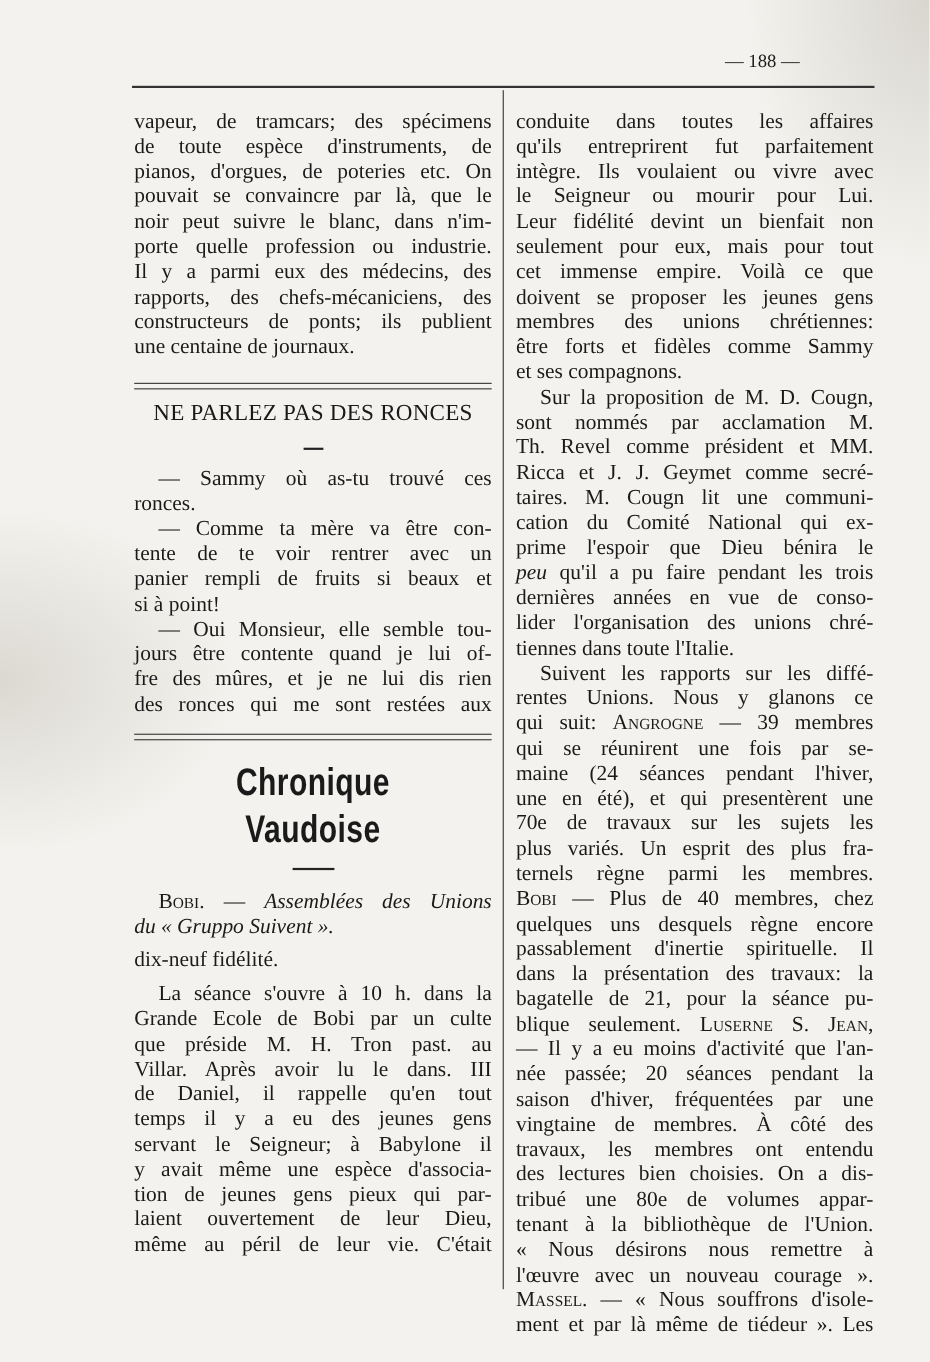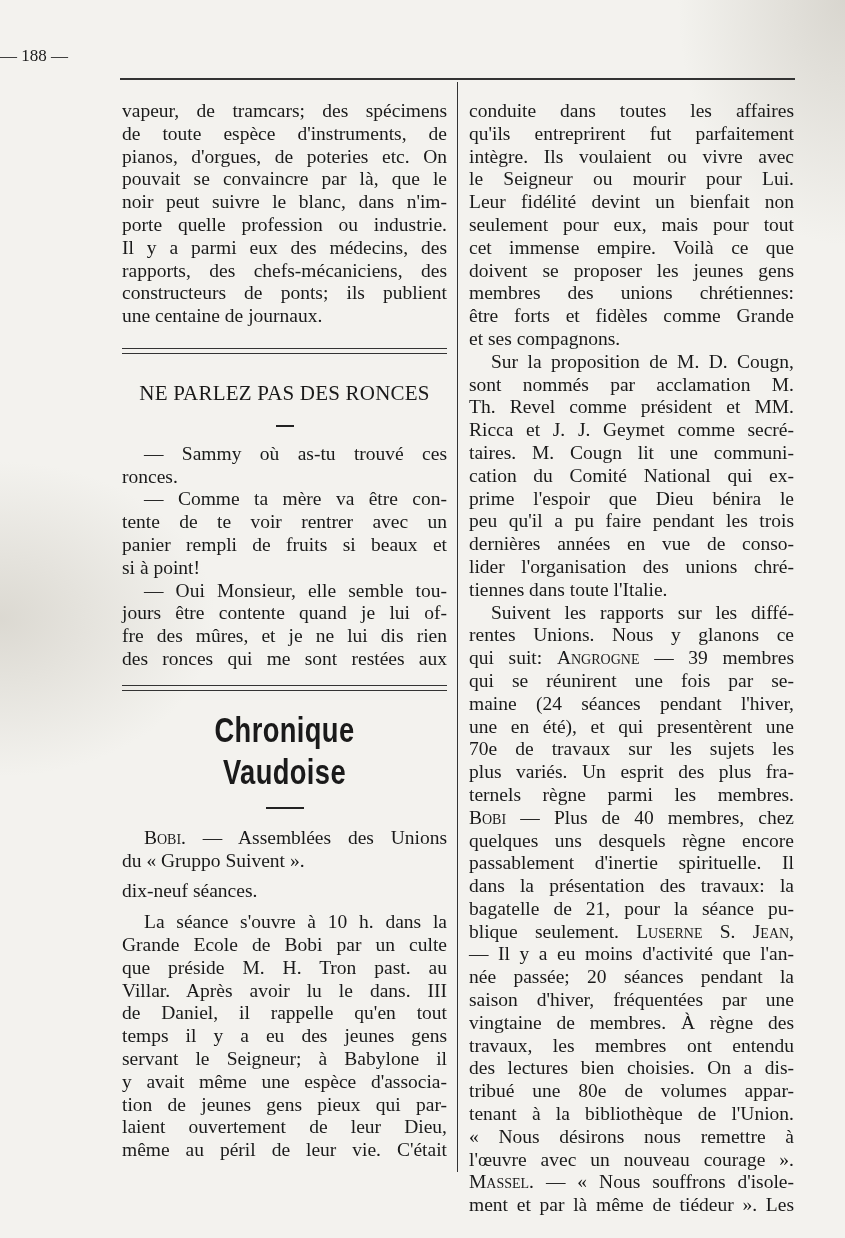--- a/index.html
+++ b/index.html
@@ -12,21 +12,21 @@
     }
     .page {
       position: absolute; left: 0; top: 0; width: 845px; height: 1238px;
       background:
         radial-gradient(ellipse at 0% 50%, rgba(200,196,186,0.55) 0%, rgba(241,240,236,0) 18%),
         radial-gradient(ellipse at 100% 0%, rgba(190,186,176,0.5) 0%, rgba(241,240,236,0) 14%),
         #f3f2ee;
     }
     .page-number {
       position: absolute; left: 0; width: 727px; top: 46px;
-      text-align: left; font-size: 17px; font-family: "Liberation Serif", serif;
+      text-align: right; font-size: 17px; font-family: "Liberation Serif", serif;
     }
     .header-rule {
       position: absolute; left: 120px; width: 675px; top: 78px;
       border-top: 2px solid #333;
     }
     .col-divider {
       position: absolute; left: 457px; top: 82px; height: 1090px;
       border-left: 1.5px solid #333;
     }
     .col {
@@ -38,31 +38,31 @@
     .col-left { left: 122px; width: 325px; }
     .col-right { left: 469px; width: 325px; top: 100px; }
     .line { display: block; white-space: nowrap; text-align: justify; text-align-last: justify; }
     .line.last { text-align-last: left; }
     .line.indent { padding-left: 22px; }
     .double-rule {
       margin: 20px 0 0 0; height: 4px;
       border-top: 1.5px solid #333; border-bottom: 1.5px solid #333;
     }
     .section-heading {
-      text-align: center; font-size: 21px; margin-top: 28px; letter-spacing: 0.2px;
+      text-align: center; font-size: 21px; margin-top: 10px; letter-spacing: 0.2px;
     }
     .short-dash { width: 18px; margin: 20px auto 16px; border-top: 2px solid #222; }
     .chronique-title {
       text-align: center; font-family: "Liberation Sans", sans-serif;
       font-weight: bold; font-size: 35px; letter-spacing: 0.5px;
       transform: scaleX(0.78); margin-top: 18px; line-height: 42px;
     }
     .title-dash { width: 38px; margin: 14px auto 18px; border-top: 2px solid #222; }
     .smallcaps { font-variant: small-caps; }
-    .it { }
+    .it { font-style: italic; }
     .gap { display: block; height: 8px; }
   </style>
 </head>
 <body>
 
 <div class="page">
   <div class="page-number">— 188 —</div>
   <div class="header-rule"></div>
   <div class="col-divider"></div>
 
@@ -109,21 +109,21 @@
     <div class="title-dash"></div>
 
     <div>
       <span class="line indent">
         <span class="smallcaps">Bobi.</span><span> — </span><span class="it">Assemblées des Unions</span>
       </span>
       <span class="line last it">du « Gruppo Suivent ».</span>
     </div>
     <span class="gap"></span>
     <div id="cpara1">
-        <span class="line last">dix-neuf séances.</span>
+        <span class="line last">dix-neuf fidélité.</span>
       </div>
     <span class="gap"></span>
     <div id="cpara2">
         <span class="line indent">La séance s'ouvre à 10 h. dans la</span>
         <span class="line">Grande Ecole de Bobi par un culte</span>
         <span class="line">que préside M. H. Tron past. au</span>
         <span class="line">Villar. Après avoir lu le dans. III</span>
         <span class="line">de Daniel, il rappelle qu'en tout</span>
         <span class="line">temps il y a eu des jeunes gens</span>
         <span class="line">servant le Seigneur; à Babylone il</span>
@@ -138,21 +138,21 @@
     <div id="rpara1">
         <span class="line">conduite dans toutes les affaires</span>
         <span class="line">qu'ils entreprirent fut parfaitement</span>
         <span class="line">intègre. Ils voulaient ou vivre avec</span>
         <span class="line">le Seigneur ou mourir pour Lui.</span>
         <span class="line">Leur fidélité devint un bienfait non</span>
         <span class="line">seulement pour eux, mais pour tout</span>
         <span class="line">cet immense empire. Voilà ce que</span>
         <span class="line">doivent se proposer les jeunes gens</span>
         <span class="line">membres des unions chrétiennes:</span>
-        <span class="line">être forts et fidèles comme Grande</span>
+        <span class="line">être forts et fidèles comme Sammy</span>
         <span class="line last">et ses compagnons.</span>
       </div>
     <div>
       <div id="rpara2a">
           <span class="line indent">Sur la proposition de M. D. Cougn,</span>
           <span class="line">sont nommés par acclamation M.</span>
           <span class="line">Th. Revel comme président et MM.</span>
           <span class="line">Ricca et J. J. Geymet comme secré-</span>
           <span class="line">taires. M. Cougn lit une communi-</span>
           <span class="line">cation du Comité National qui ex-</span>
@@ -177,21 +177,21 @@
       <span class="line">ternels règne parmi les membres.</span>
       <span class="line"><span class="smallcaps">Bobi</span><span> — Plus de 40 membres, chez</span></span>
       <span class="line">quelques uns desquels règne encore</span>
       <span class="line">passablement d'inertie spirituelle. Il</span>
       <span class="line">dans la présentation des travaux: la</span>
       <span class="line">bagatelle de 21, pour la séance pu-</span>
       <span class="line"><span>blique seulement. </span><span class="smallcaps">Luserne S. Jean,</span></span>
       <span class="line">— Il y a eu moins d'activité que l'an-</span>
       <span class="line">née passée; 20 séances pendant la</span>
       <span class="line">saison d'hiver, fréquentées par une</span>
-      <span class="line">vingtaine de membres. À règne des</span>
+      <span class="line">vingtaine de membres. À côté des</span>
       <span class="line">travaux, les membres ont entendu</span>
       <span class="line">des lectures bien choisies. On a dis-</span>
       <span class="line">tribué une 80e de volumes appar-</span>
       <span class="line">tenant à la bibliothèque de l'Union.</span>
       <span class="line">« Nous désirons nous remettre à</span>
       <span class="line">l'œuvre avec un nouveau courage ».</span>
       <span class="line"><span class="smallcaps">Massel.</span><span> — « Nous souffrons d'isole-</span></span>
       <span class="line">ment et par là même de tiédeur ». Les</span>
 
     </div>

